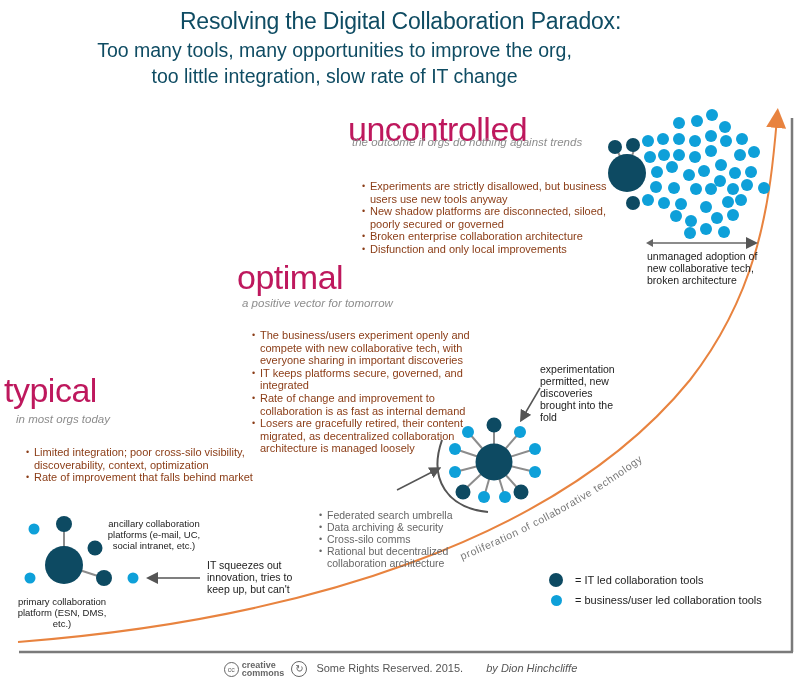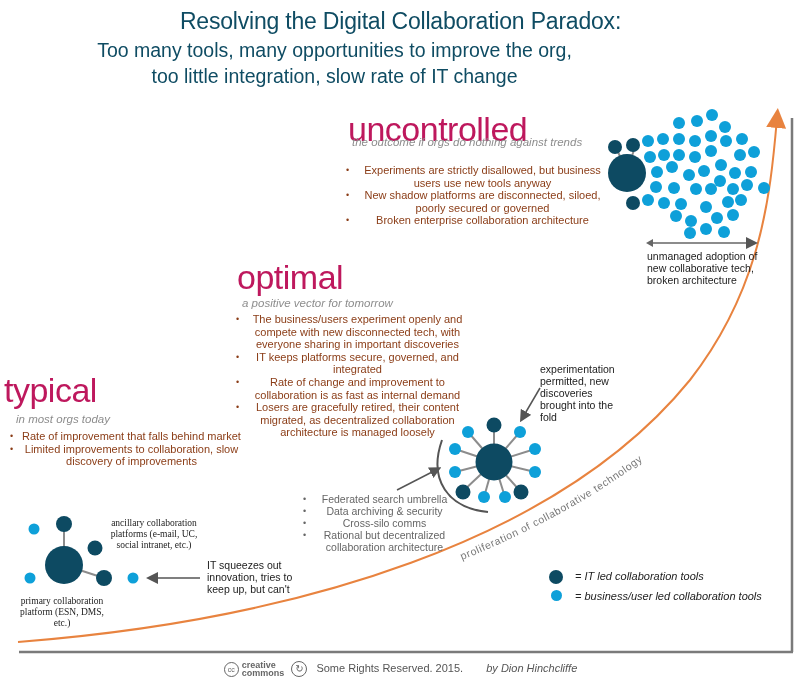--- a/index.html
+++ b/index.html
@@ -5,27 +5,27 @@
   html, body { margin: 0; padding: 0; background: #ffffff; }
   body { width: 801px; height: 691px; position: relative; overflow: hidden;
          font-family: "Liberation Sans", sans-serif; }
   .abs { position: absolute; }
   .title { left: 0; width: 801px; text-align: center; top: 8px;
            font-size: 23px; font-weight: normal; color: #0f4c63; letter-spacing: -0.2px; }
   .subtitle { left: 0; width: 669px; text-align: center; color: #0f4c63;
               font-size: 19.5px; line-height: 25px; }
   .stage-name { color: #be185d; font-size: 34px; letter-spacing: -0.5px; line-height: 34px; }
   .stage-tag { color: #8d8d8d; font-size: 11.5px; font-style: italic; }
-  ul.bul { list-style: none; margin: 0; padding: 0; color: #8b3d17; font-size: 11px; line-height: 12.6px; text-align: center; }
+  ul.bul { list-style: none; margin: 16px; padding: 0; color: #8b3d17; font-size: 11px; line-height: 12.6px; }
   ul.bul li { position: relative; padding-left: 8px; }
   ul.bul li::before { content: "•"; position: absolute; left: 0; top: 0; font-size: 9px; }
   ul.gray { color: #666; }
   .note { color: #222; font-size: 10.5px; line-height: 12px; }
-  .center { text-align: center; font-family: Liberation Serif, serif; }
-  .legend-row { display: flex; font-size: 11px; color: #222; height: 20px; font-style: italic; }
+  .center { text-align: center; }
+  .legend-row { display: flex; align-items: center; font-size: 11px; color: #222; height: 20px; }
   .legend-sym { width: 22px; display: flex; justify-content: center; margin-right: 8px; }
   .footer { left: 0; width: 801px; top: 661px; text-align: center; font-size: 11px; color: #555; }
   svg { position: absolute; left: 0; top: 0; }
 </style>
 </head>
 <body>
 
 <svg width="801" height="691" viewBox="0 0 801 691">
   <defs>
     <marker id="arrOrange" markerWidth="10" markerHeight="10" refX="5" refY="5" orient="auto">
@@ -158,44 +158,45 @@
 <div class="abs title">Resolving the Digital Collaboration Paradox:</div>
 <div class="abs subtitle" style="top:38px">Too many tools, many opportunities to improve the org,</div>
 <div class="abs subtitle" style="top:64px">too little integration, slow rate of IT change</div>
 
 <div class="abs stage-name" style="left:348px; top:112px">uncontrolled</div>
 <div class="abs stage-tag" style="left:352px; top:136px">the outcome if orgs do nothing against trends</div>
 <ul class="abs bul" style="left:346px; top:164px; width:265px">
   <li>Experiments are strictly disallowed, but business users use new tools anyway</li>
   <li>New shadow platforms are disconnected, siloed, poorly secured or governed</li>
   <li>Broken enterprise collaboration architecture</li>
+  <li>Disfunction and only local improvements</li>
 </ul>
 <div class="abs note" style="left:647px; top:250px; width:120px">unmanaged adoption of new collaborative tech, broken architecture</div>
 
 <div class="abs stage-name" style="left:237px; top:260px">optimal</div>
 <div class="abs stage-tag" style="left:242px; top:297px">a positive vector for tomorrow</div>
 <ul class="abs bul" style="left:236px; top:313px; width:235px">
-  <li>The business/users experiment openly and compete with new disconnected tech, with everyone sharing in important discoveries</li>
+  <li>The business/users experiment openly and compete with new collaborative tech, with everyone sharing in important discoveries</li>
   <li>IT keeps platforms secure, governed, and integrated</li>
   <li>Rate of change and improvement to collaboration is as fast as internal demand</li>
   <li>Losers are gracefully retired, their content migrated, as decentralized collaboration architecture is managed loosely</li>
 </ul>
 <div class="abs note" style="left:540px; top:363px; width:85px">experimentation permitted, new discoveries brought into the fold</div>
 <ul class="abs bul gray" style="left:303px; top:493px; width:155px; font-size:10.5px; line-height:12px">
   <li>Federated search umbrella</li>
   <li>Data archiving &amp; security</li>
   <li>Cross-silo comms</li>
   <li>Rational but decentralized collaboration architecture</li>
 </ul>
 
 <div class="abs stage-name" style="left:4px; top:373px">typical</div>
 <div class="abs stage-tag" style="left:16px; top:413px">in most orgs today</div>
 <ul class="abs bul" style="left:10px; top:430px; width:235px">
+  <li>Limited integration; poor cross-silo visibility, discoverability, context, optimization</li>
   <li>Rate of improvement that falls behind market</li>
-  <li>Limited improvements to collaboration, slow discovery of improvements</li>
 </ul>
 <div class="abs note center" style="left:104px; top:518px; width:100px; font-size:9.5px; line-height:11px">ancillary collaboration platforms (e-mail, UC, social intranet, etc.)</div>
 <div class="abs note center" style="left:12px; top:596px; width:100px; font-size:9.5px; line-height:11px">primary collaboration platform (ESN, DMS, etc.)</div>
 <div class="abs note" style="left:207px; top:559px; width:100px">IT squeezes out innovation, tries to keep up, but can't</div>
 
 <div class="abs" style="left:545px; top:570px">
   <div class="legend-row">
     <span class="legend-sym">
         <span style="display:inline-block;width:14px;height:14px;border-radius:50%;background:#0d4a62"></span>
       </span>

